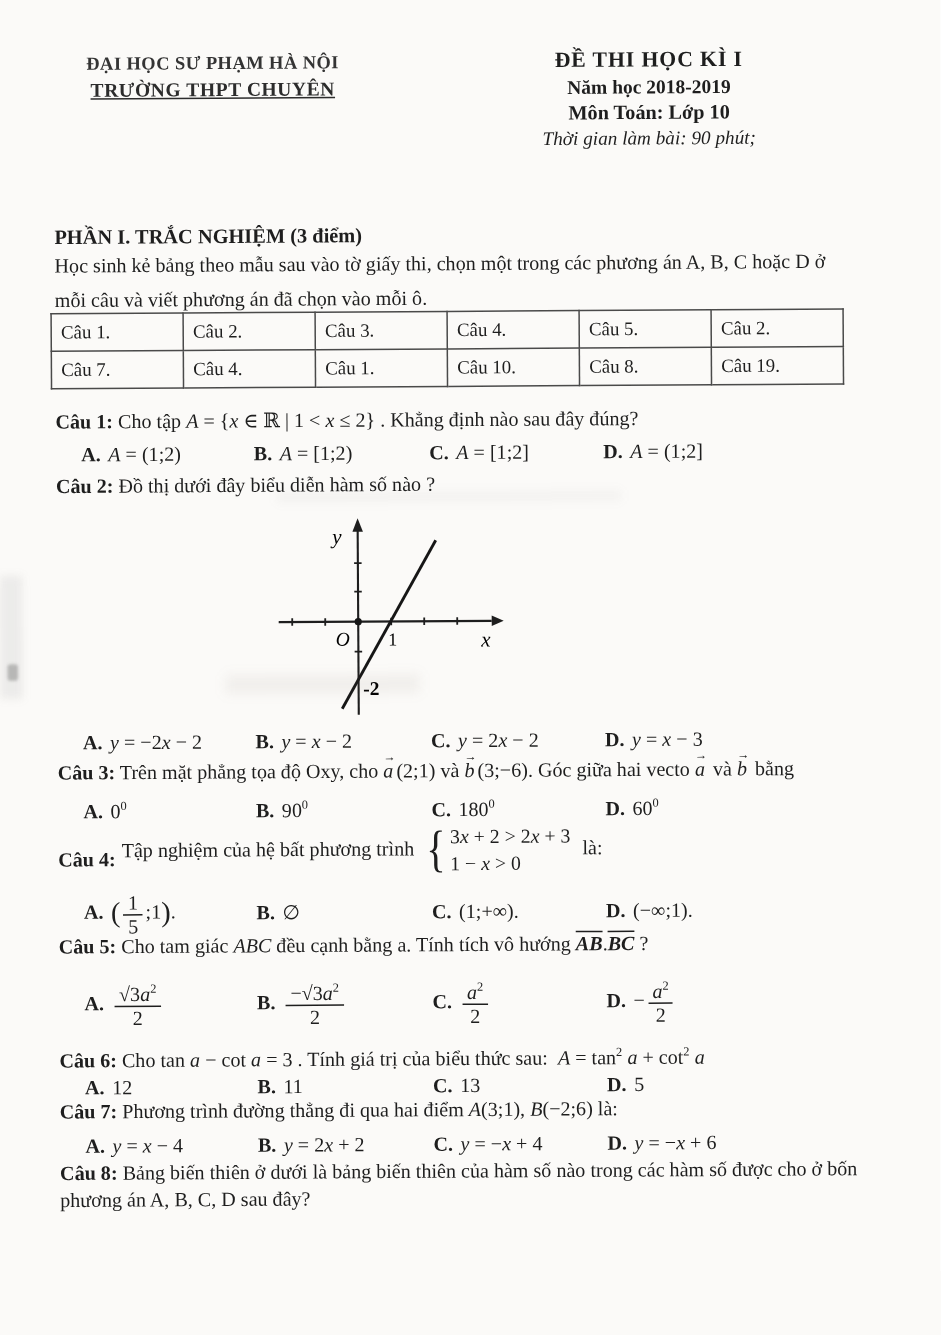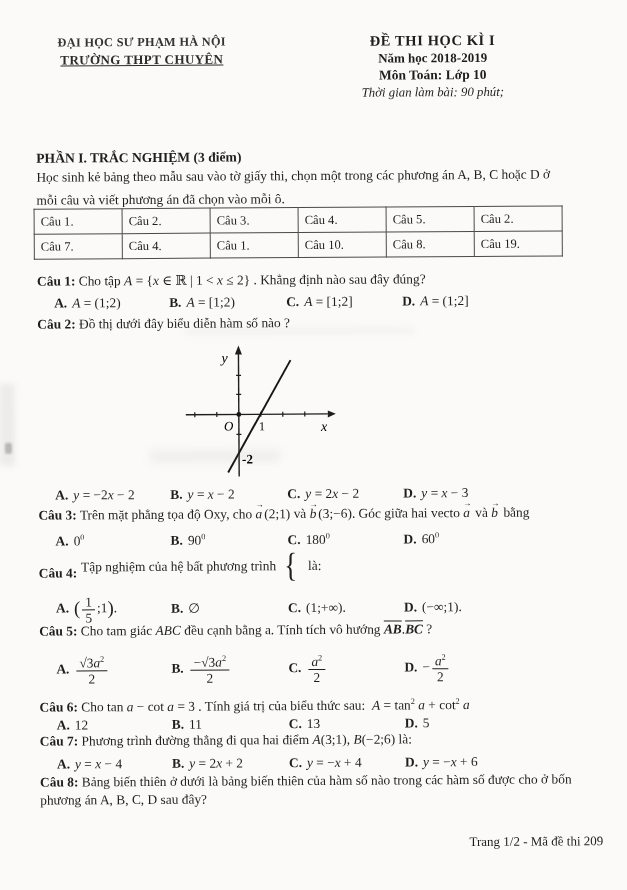--- a/index.html
+++ b/index.html
@@ -164,20 +164,24 @@
       <span class="opt"><span class="okey">B.</span><span>90<sup>0</sup></span></span>
       <span class="opt"><span class="okey">C.</span><span>180<sup>0</sup></span></span>
       <span class="opt"><span class="okey">D.</span><span>60<sup>0</sup></span></span>
     </div>
 
     <div class="abs q q4row" style="left:38px;top:549px;">
       <span class="qlab">Câu 4:</span>
       <span>Tập nghiệm của hệ bất phương trình</span>
       <span class="cases">
         <span class="br">{</span>
+        <span class="cl">
+          <span>3<i>x</i> + 2 &gt; 2<i>x</i> + 3</span>
+          <span>1 − <i>x</i> &gt; 0</span>
+        </span>
       </span>
       <span>là:</span>
     </div>
     <div class="opts" style="top:588px;height:40px;">
       <span class="opt"><span class="okey">A.</span><span><span class="bp">(</span><span class="fr">
               <span class="n">1</span>
               <span class="d">5</span>
             </span>;1<span class="bp">)</span>.</span></span>
       <span class="opt"><span class="okey">B.</span><span>∅</span></span>
       <span class="opt"><span class="okey">C.</span><span>(1;+∞).</span></span>
@@ -227,20 +231,19 @@
       <span class="opt"><span class="okey">B.</span><span><i>y</i> = 2<i>x</i> + 2</span></span>
       <span class="opt"><span class="okey">C.</span><span><i>y</i> = −<i>x</i> + 4</span></span>
       <span class="opt"><span class="okey">D.</span><span><i>y</i> = −<i>x</i> + 6</span></span>
     </div>
 
     <div class="abs q" style="left:38px;top:772px;width:558px;line-height:1.35;">
       <span class="qlab">Câu 8:</span>
       <span>Bảng biến thiên ở dưới là bảng biến thiên của hàm số nào trong các hàm số được cho ở bốn phương án A, B, C, D sau đây?</span>
     </div>
 
-    <div class="abs footer">Trang 1/2 - Mã đề thi 209</div>
 
     <div class="smudge sm1"></div>
     <div class="smudge sm2"></div>
     <div class="smudge sm3"></div>
     <div class="smudge sm4"></div>
   </div>
 </div>
 
 </body></html>

